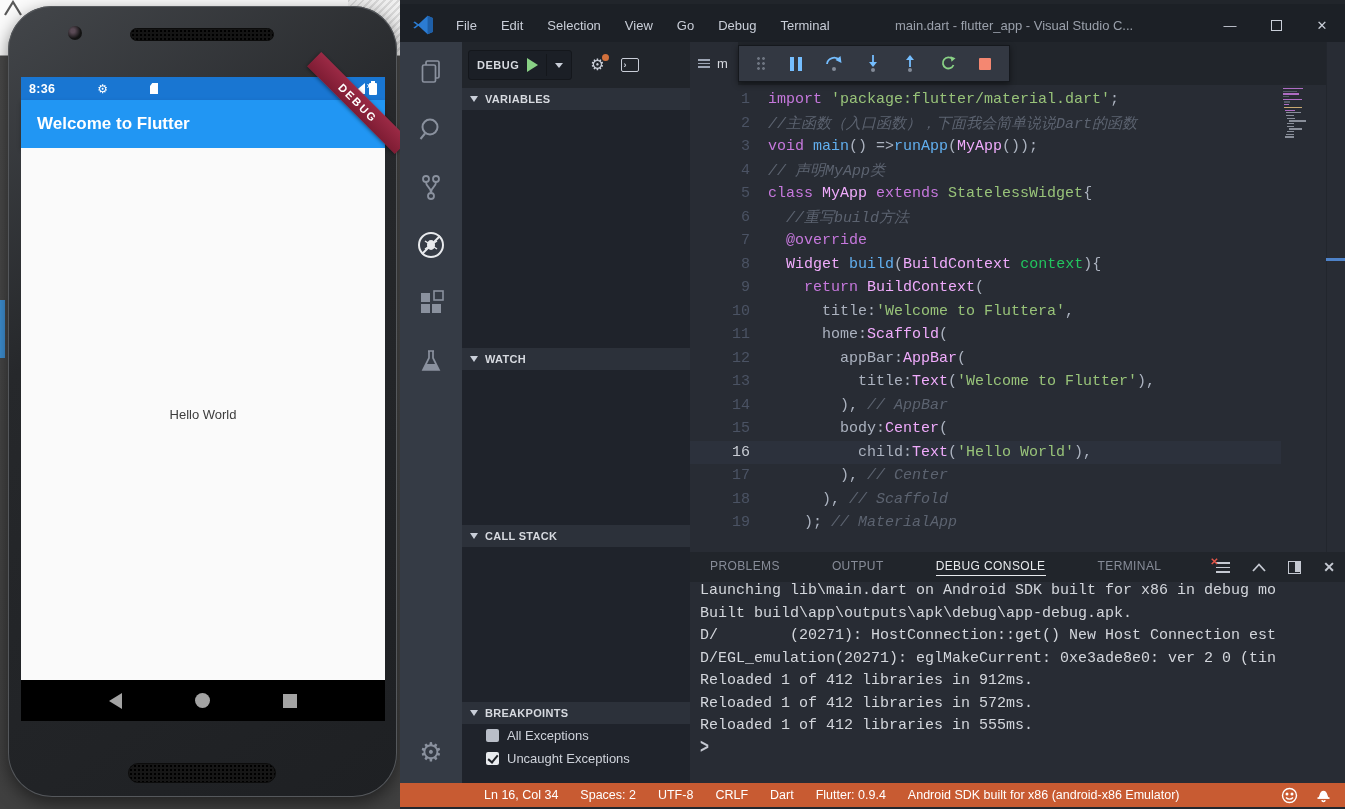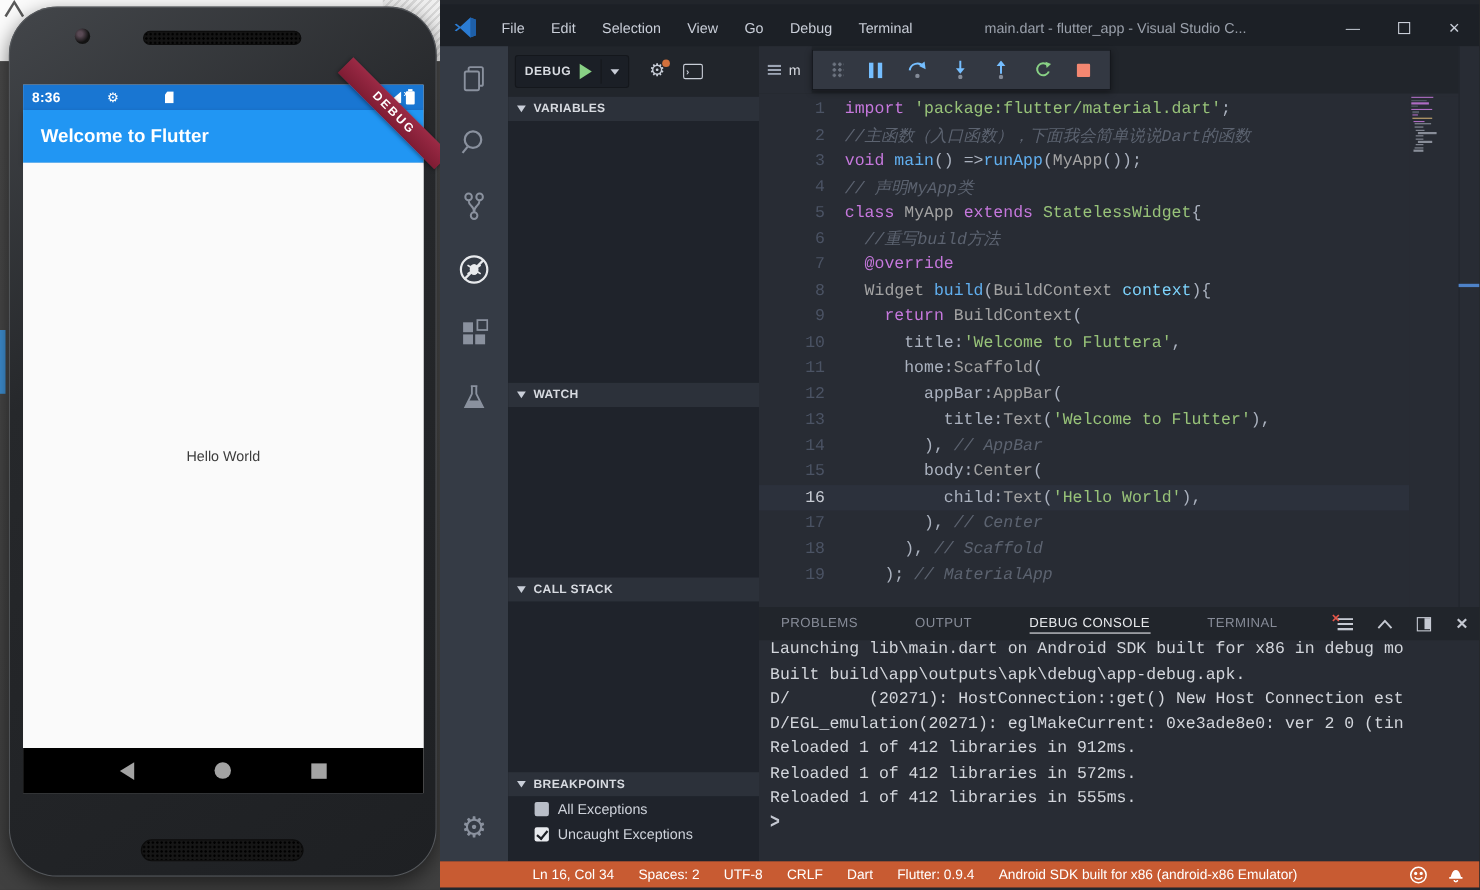--- a/index.html
+++ b/index.html
@@ -129,22 +129,22 @@
   .pause-icon i { display:block; width:4px; height:14px; background:#75beff; }
   .stop-icon { width:12px; height:12px; background:#f48771; border-radius:1px; }
 
   .codewrap { position:absolute; left:0; top:46px; width:591px; }
   .code-line { display:flex; height:23.5px; align-items:center; white-space:pre;
                font-family:"Liberation Mono", monospace; font-size:15px; }
   .code-line.current { background:#2c313c; }
   .ln { width:60px; text-align:right; color:#4b5364; flex:none; }
   .code-line.current .ln { color:#c8ccd4; }
   .ct { margin-left:18px; }
-  .c-kw{color:#c678dd} .c-str{color:#98c379} .c-fn{color:#61afef} .c-type{color:#a3a3a3}
-  .c-pl{color:#abb2bf} .c-cm{color:#5c6370;font-style:italic} .c-ctx{color:#7dd3fc}
+  .c-kw{color:#c678dd} .c-str{color:#98c379} .c-fn{color:#61afef} .c-type{color:#f0abfc}
+  .c-pl{color:#abb2bf} .c-cm{color:#5c6370;font-style:italic} .c-ctx{color:#22c55e}
 
   .minimap { position:absolute; left:591px; top:46px; width:45px; height:464px; background:#282c34; }
   .mm-bar { height:1.3px; margin:0 0 1.4px 2px; opacity:.85; }
   .scrolltrack { position:absolute; left:636px; top:0; width:19px; height:510px; background:#282c34;
                  border-left:1px solid #22262d; }
   .scrollmark { position:absolute; left:636px; top:216px; width:19px; height:2.5px; background:#4e82c8; }
 
   
   .panel { position:absolute; left:290px; top:552px; width:655px; height:231px; background:#282c34; }
   .panel-tabs { position:absolute; left:0; top:0; width:655px; height:30px; background:#21252b;

